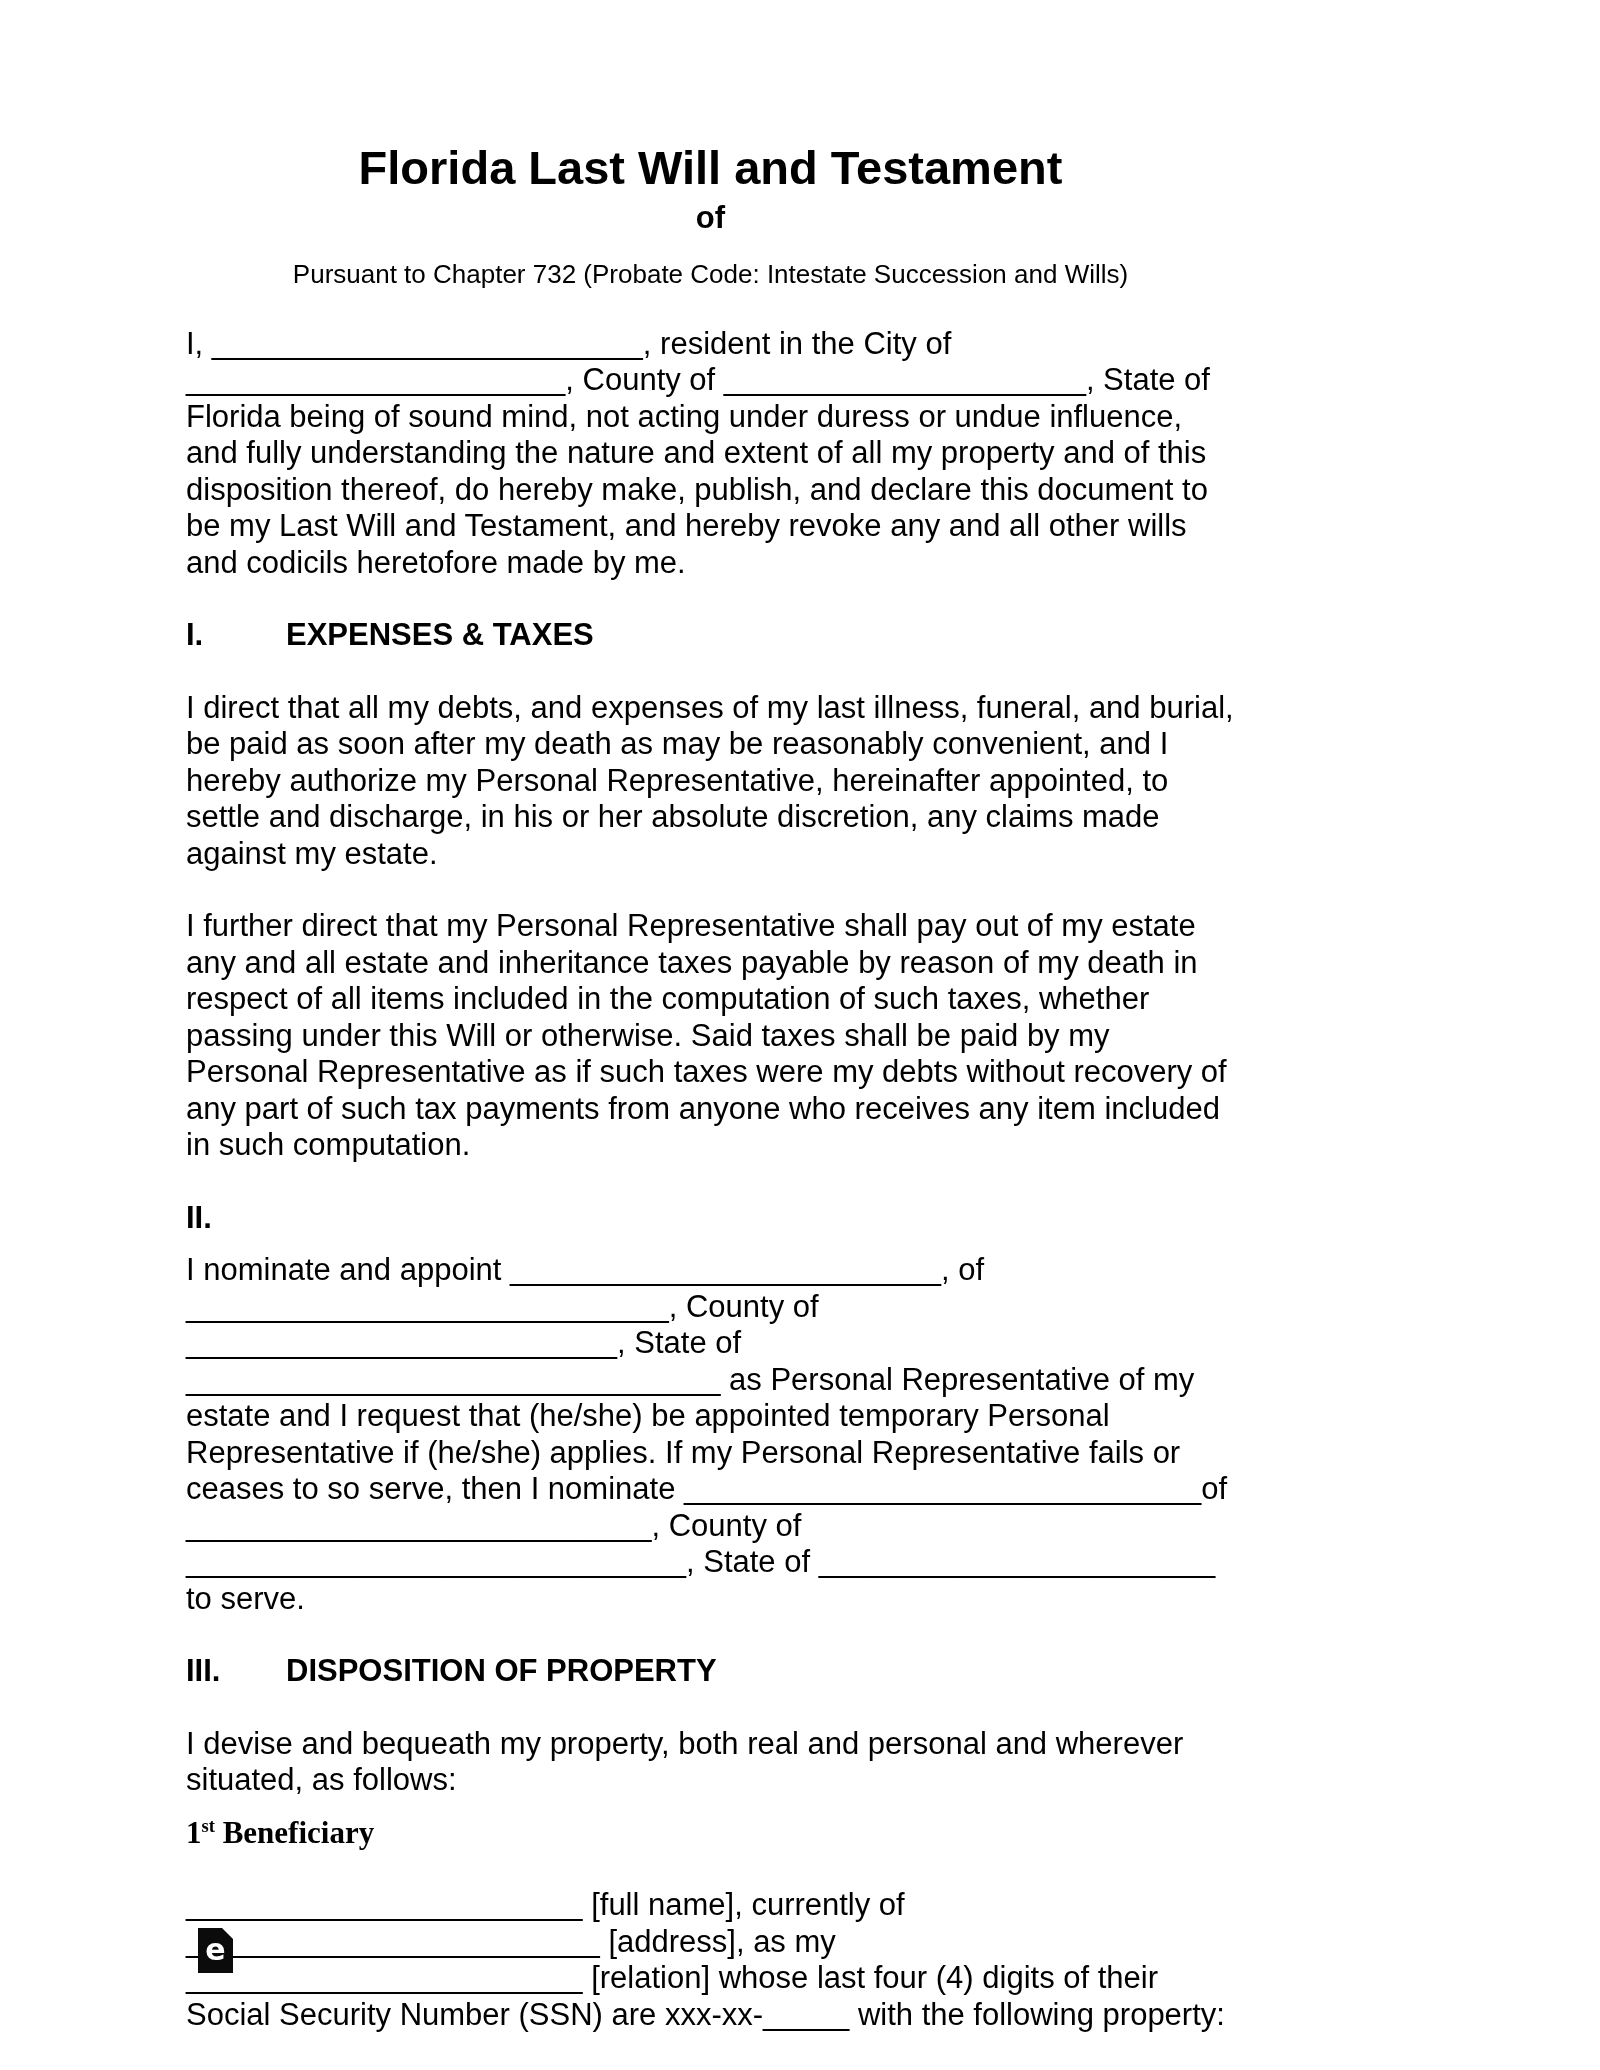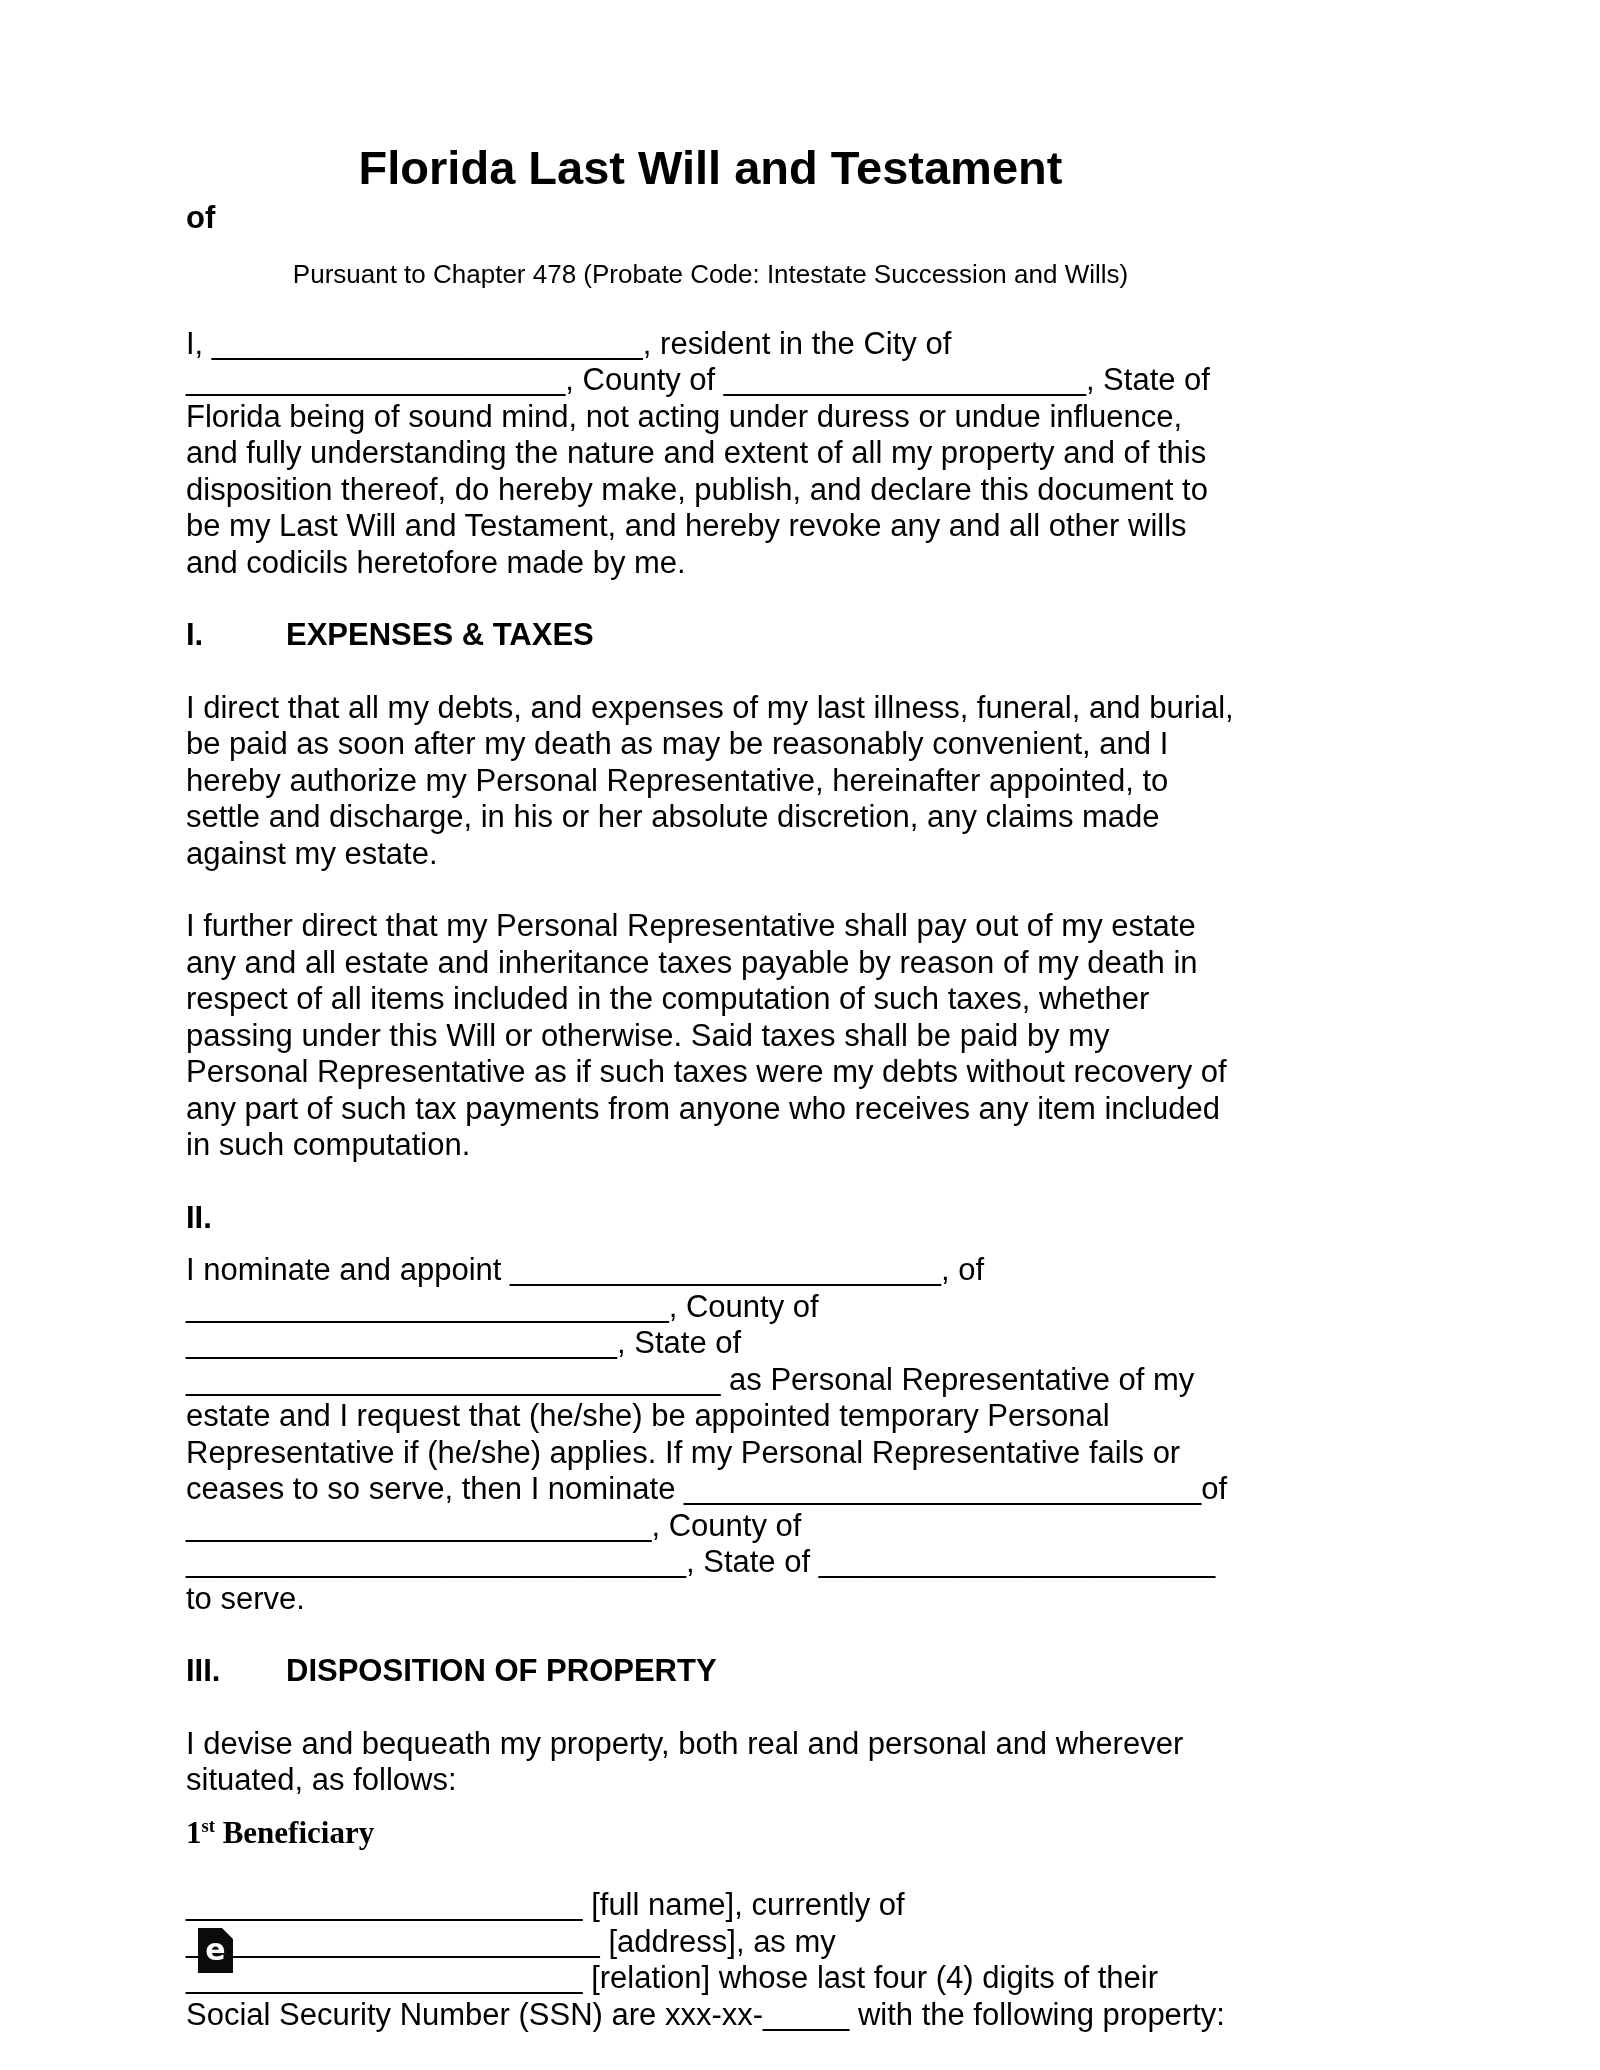--- a/index.html
+++ b/index.html
@@ -19,21 +19,21 @@
   .title {
     margin: 0;
     font-size: 47px;
     line-height: 56px;
     font-weight: bold;
     text-align: center;
   }
   .subtitle {
     margin-top: 4px;
     font-weight: bold;
-    text-align: left;
+    text-align: center;
   }
   .center-blank {
     margin-top: 52px;
     text-align: center;
     white-space: nowrap;
   }
   .pursuant {
     margin-top: 22px;
     font-size: 26px;
     line-height: 31px;
@@ -95,21 +95,21 @@
 </head>
 <body>
 
 <div class="page">
 
   <h1 class="title">Florida Last Will and Testament</h1>
 
   <div class="subtitle">of</div>
 
 
-  <div class="pursuant">Pursuant to Chapter 478 (Probate Code: Intestate Succession and Wills)</div>
+  <div class="pursuant">Pursuant to Chapter 732 (Probate Code: Intestate Succession and Wills)</div>
 
   <p class="para">I, _________________________, resident in the City of ______________________, County of _____________________, State of Florida being of sound mind, not acting under duress or undue influence, and fully understanding the nature and extent of all my property and of this disposition thereof, do hereby make, publish, and declare this document to be my Last Will and Testament, and hereby revoke any and all other wills and codicils heretofore made by me.</p>
 
   <div class="heading">
     <span class="numeral">I.</span>
     <span>EXPENSES &amp; TAXES</span>
   </div>
   <p class="para">I direct that all my debts, and expenses of my last illness, funeral, and burial, be paid as soon after my death as may be reasonably convenient, and I hereby authorize my Personal Representative, hereinafter appointed, to settle and discharge, in his or her absolute discretion, any claims made against my estate.</p>
   <p class="para">I further direct that my Personal Representative shall pay out of my estate any and all estate and inheritance taxes payable by reason of my death in respect of all items included in the computation of such taxes, whether passing under this Will or otherwise. Said taxes shall be paid by my Personal Representative as if such taxes were my debts without recovery of any part of such tax payments from anyone who receives any item included in such computation.</p>
 

